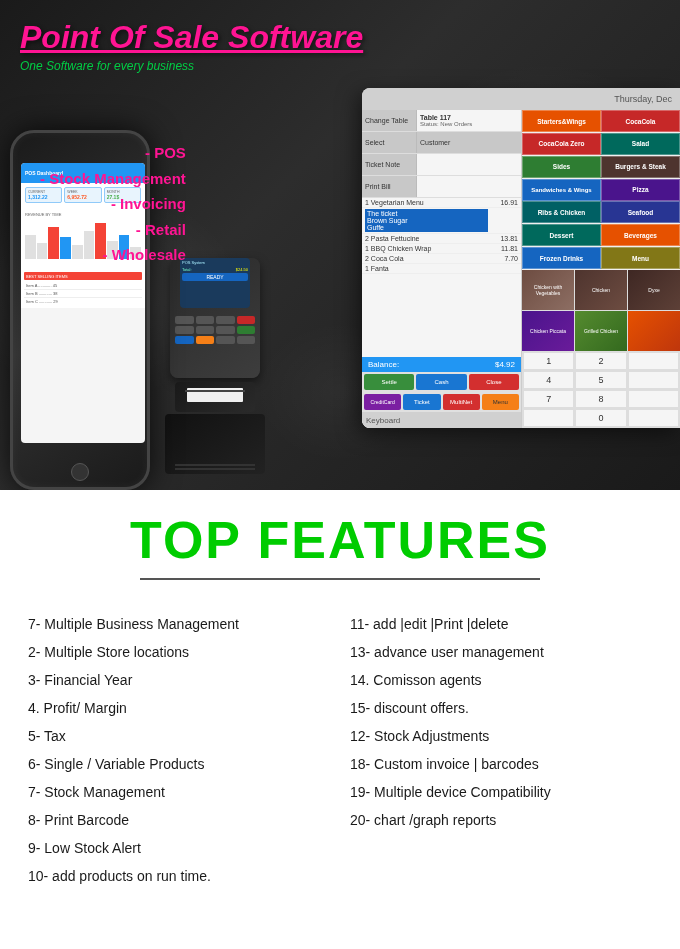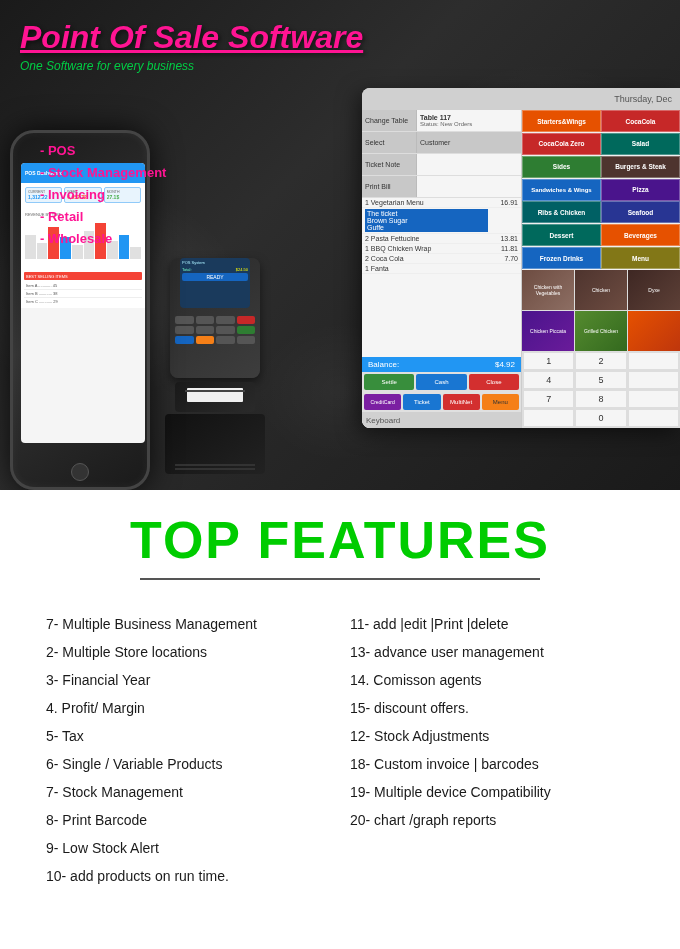--- a/index.html
+++ b/index.html
@@ -59,24 +59,25 @@
 
     
     .feature-list {
       position: absolute;
       top: 140px;
       left: 40px;
       z-index: 10;
     }
 
     .feature-item {
-      font-size: 13px;
+      font-size: 15px;
       font-weight: bold;
       color: #ff1493;
       line-height: 1.7;
+      text-align: right;
     }
 
     
     .phone-mockup {
       position: absolute;
       bottom: 0;
       left: -10px;
       width: 180px;
       height: 380px;
       z-index: 5;
@@ -443,21 +444,21 @@
       justify-content: center;
       font-size: 9px;
       color: #333;
       border: 1px solid #ddd;
     }
 
     
     .bottom-section {
       width: 680px;
       background: #fff;
-      padding: 20px 46px 40px;
+      padding: 20px 28px 40px;
       min-height: 460px;
     }
 
     .top-features-heading {
       text-align: center;
       font-size: 52px;
       font-weight: 900;
       color: #00cc00;
       letter-spacing: 2px;
       margin-bottom: 8px;

